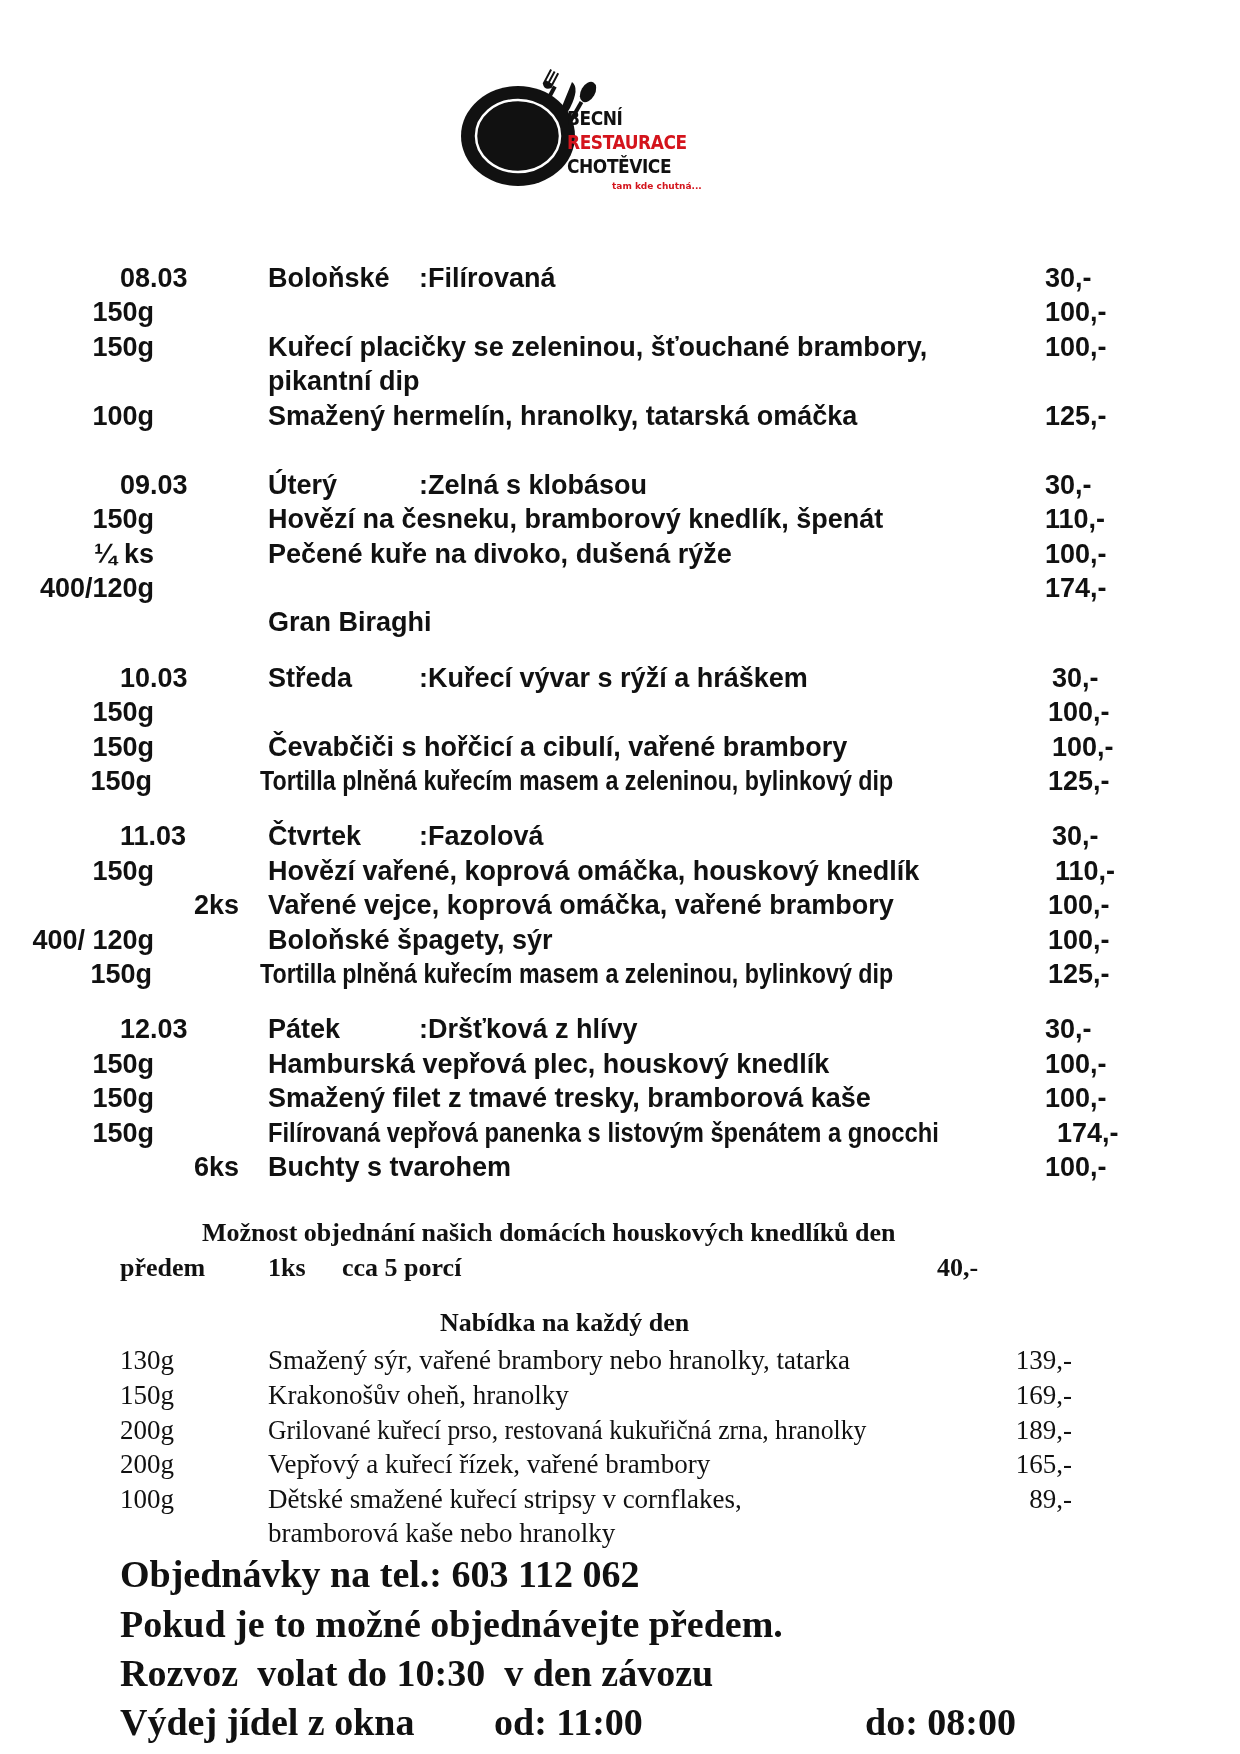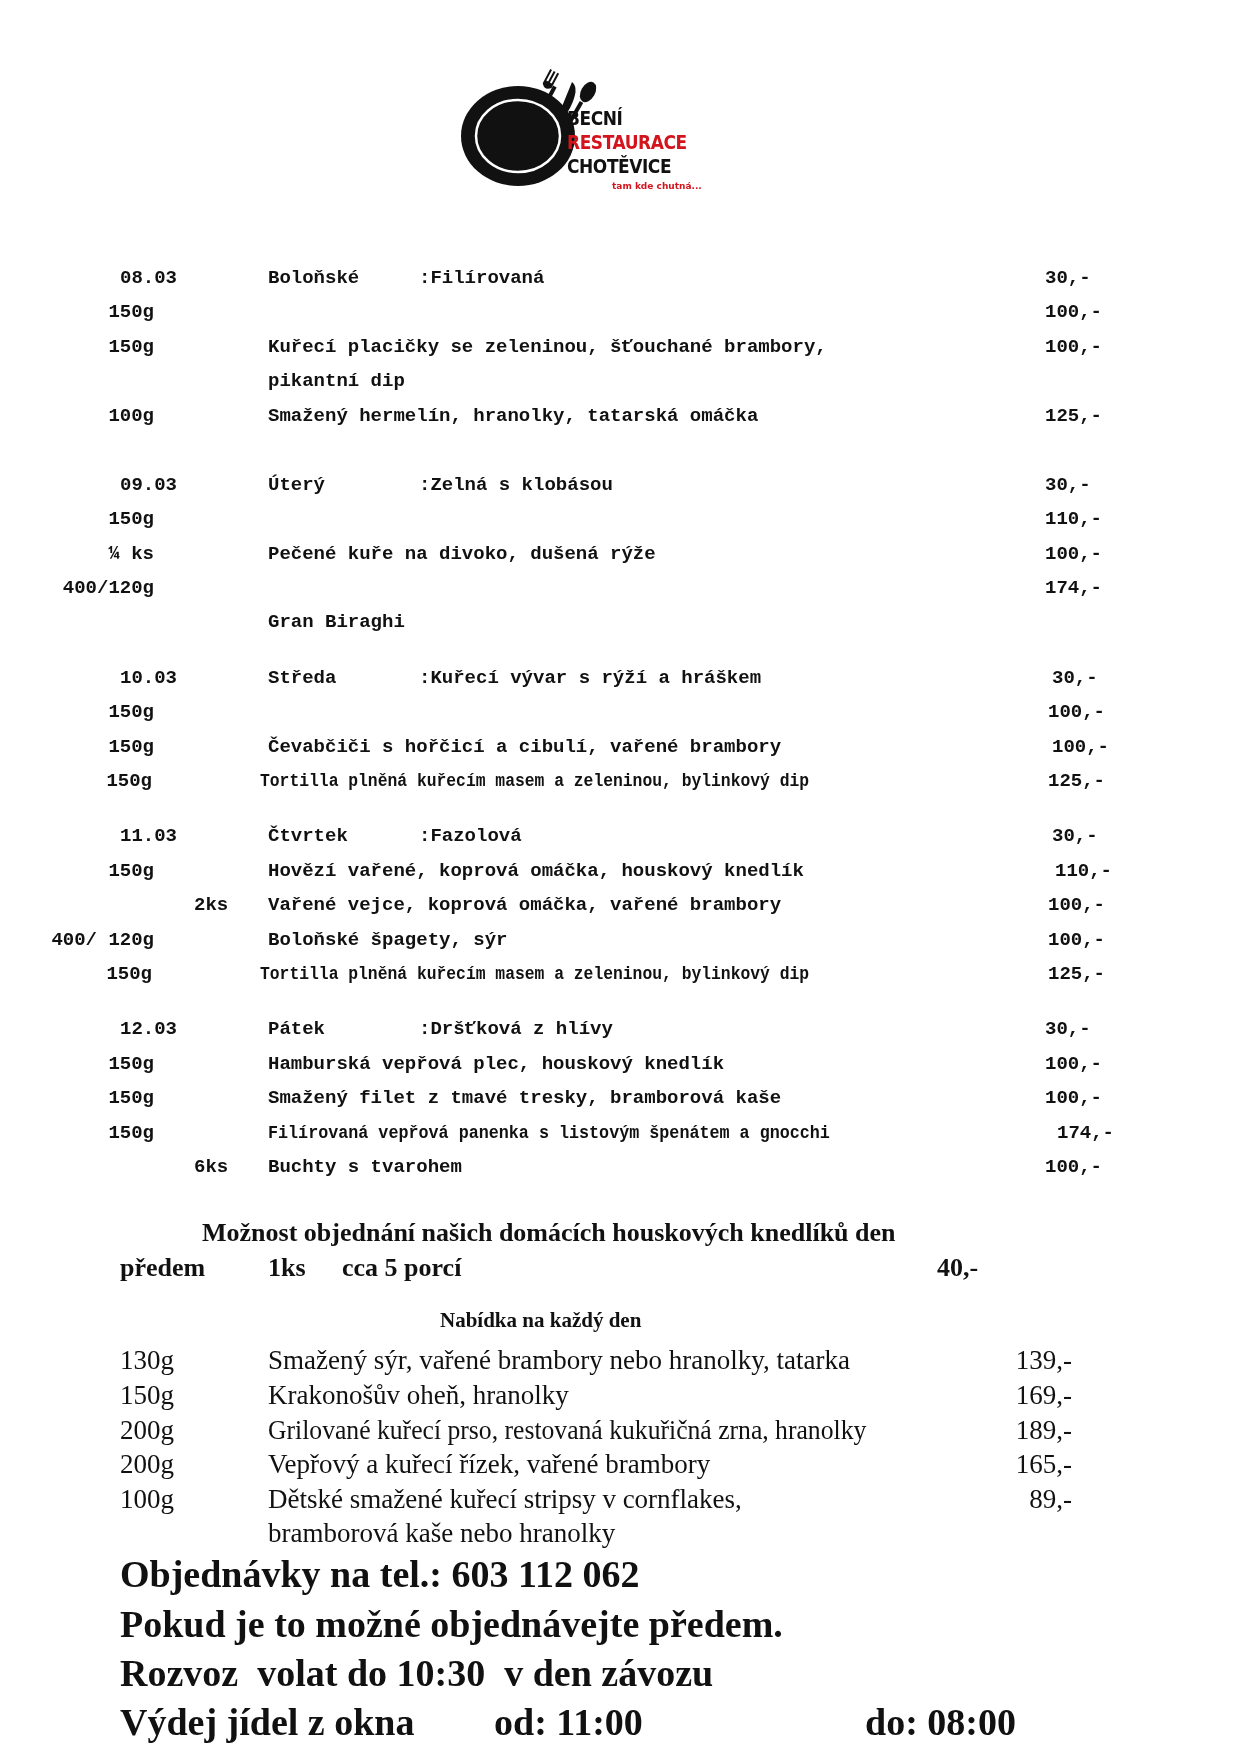--- a/index.html
+++ b/index.html
@@ -12,34 +12,34 @@
     position: absolute; font-family: "DejaVu Sans", "Liberation Sans", sans-serif;
     font-weight: bold; letter-spacing: -0.5px; line-height: 1;
   }
   .logo .l1 { left: 107px; top: 40px; font-size: 20px; color: #111; transform: scaleX(0.85); transform-origin: left; }
   .logo .l2 { left: 107px; top: 64px; font-size: 20px; color: #d4141c; transform: scaleX(0.85); transform-origin: left; }
   .logo .l3 { left: 107px; top: 88px; font-size: 20px; color: #111; transform: scaleX(0.85); transform-origin: left; }
   .logo .tag { position: absolute; left: 152px; top: 113px; font-family: "DejaVu Sans", sans-serif;
     font-size: 9px; font-weight: bold; color: #d4141c; }
 
   
-  .row { position: absolute; left: 0; width: 1132px; height: 34px; font-size: 19px; font-weight: bold;
-         font-family: Liberation Mono, monospace; white-space: nowrap; line-height: 34px; }
+  .row { position: absolute; left: 0; width: 1132px; height: 34px; font-size: 27px; font-weight: bold;
+         font-family: Liberation Sans, sans-serif; white-space: nowrap; line-height: 34px; }
   .row span { position: absolute; top: 0; }
   .c-date { left: 120px; }
   .c-day  { left: 268px; }
   .c-soup { left: 419px; }
   .c-w    { right: 978px; text-align: right; }
   .c-desc { left: 268px; }
   .c-price{ left: 1045px; }
   .fit { display: inline-block; transform-origin: left center; }
 
   .note { position: absolute; font-family: "Liberation Serif", "DejaVu Serif", serif; font-weight: bold; font-size: 26px; white-space: nowrap; }
 
-  .daily-title { position: absolute; left: 0; width: 1240px; text-align: left; font-family: "Liberation Serif", serif; font-weight: bold; font-size: 21px; }
+  .daily-title { position: absolute; left: 0; width: 1240px; text-align: left; font-family: "Liberation Serif", serif; font-weight: bold; font-size: 26px; }
   .drow { position: absolute; left: 0; width: 1240px; height: 34px; font-family: "Liberation Serif", "DejaVu Serif", serif; font-size: 27px; white-space: nowrap; line-height: 34px; }
   .drow span { position: absolute; top: 0; }
   .d-w { left: 120px; }
   .d-desc { left: 268px; }
   .d-price { right: 168px; text-align: right; }
 
   .foot { position: absolute; left: 120px; font-family: "Liberation Serif", "DejaVu Serif", serif; font-weight: bold; font-size: 38px; white-space: nowrap; line-height: 44px; }
   .foot span { position: absolute; top: 0; }
 </style>
 </head>
@@ -96,20 +96,21 @@
 
 <div>
   <div class="row" style="top:468px">
     <span class="c-date">09.03</span>
     <span class="c-day">Úterý</span>
     <span class="c-soup">:Zelná s klobásou</span>
     <span class="c-price">30,-</span>
   </div>
   <div class="row" style="top:502px">
     <span class="c-w">150g</span>
+    <span class="c-desc">Hovězí na česneku, bramborový knedlík, špenát</span>
     <span class="c-price">110,-</span>
   </div>
   <div class="row" style="top:537px">
     <span class="c-w">¼ ks</span>
     <span class="c-desc">Pečené kuře na divoko, dušená rýže</span>
     <span class="c-price">100,-</span>
   </div>
   <div class="row" style="top:571px">
     <span class="c-w">400/120g</span>
     <span class="c-price">174,-</span>

